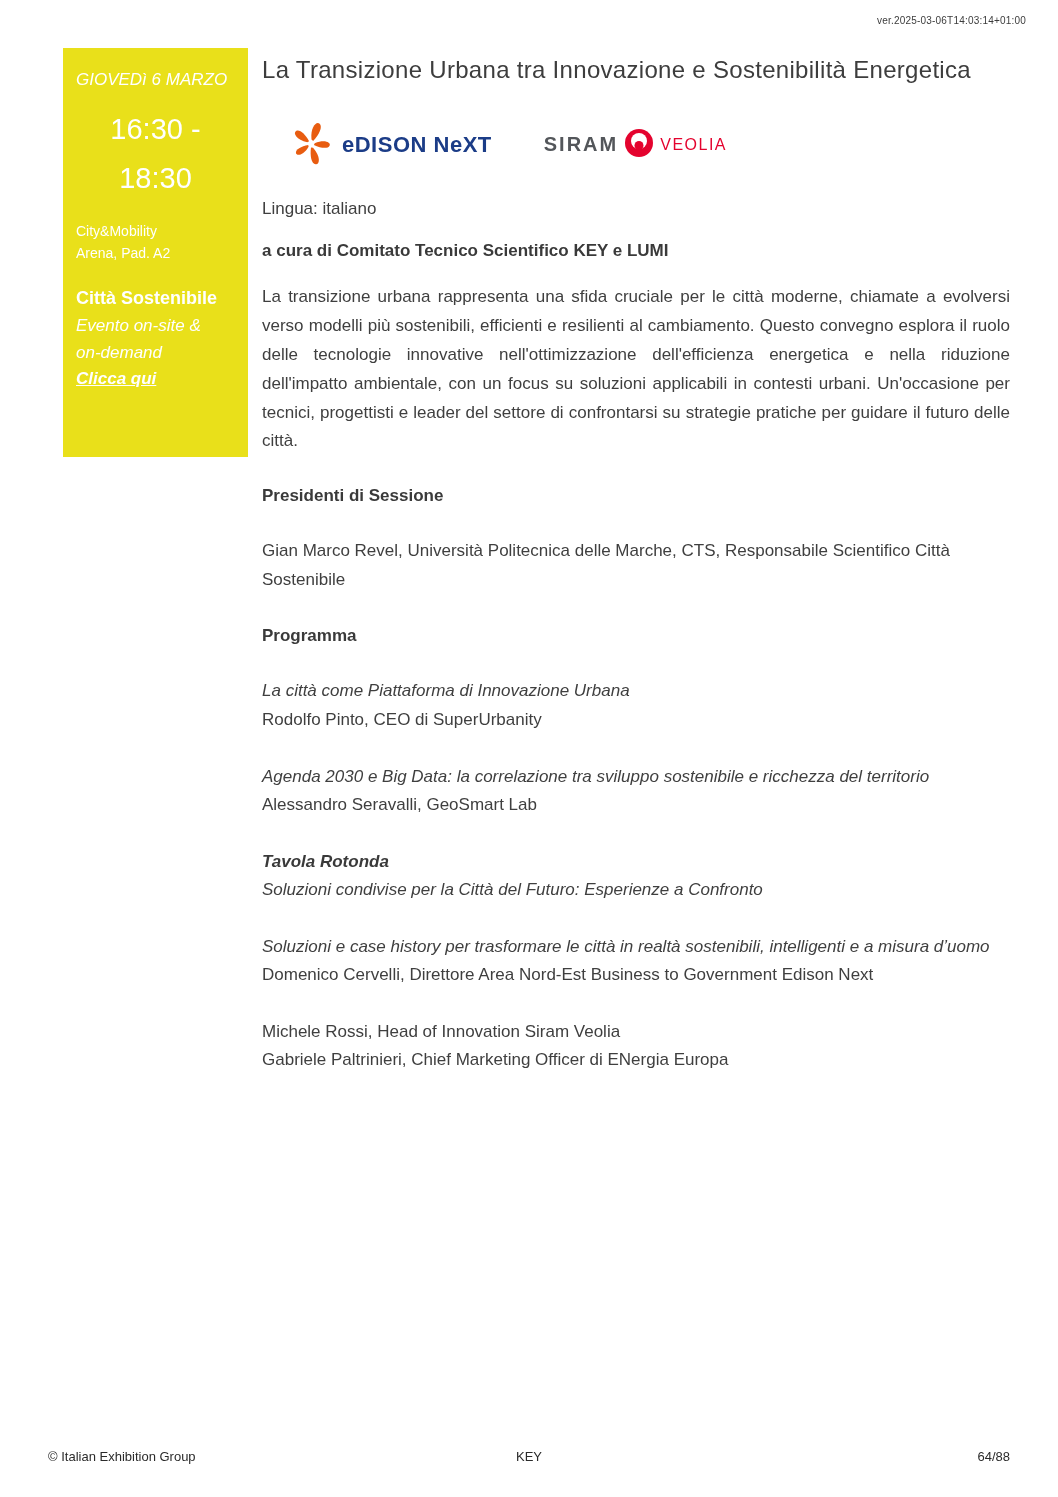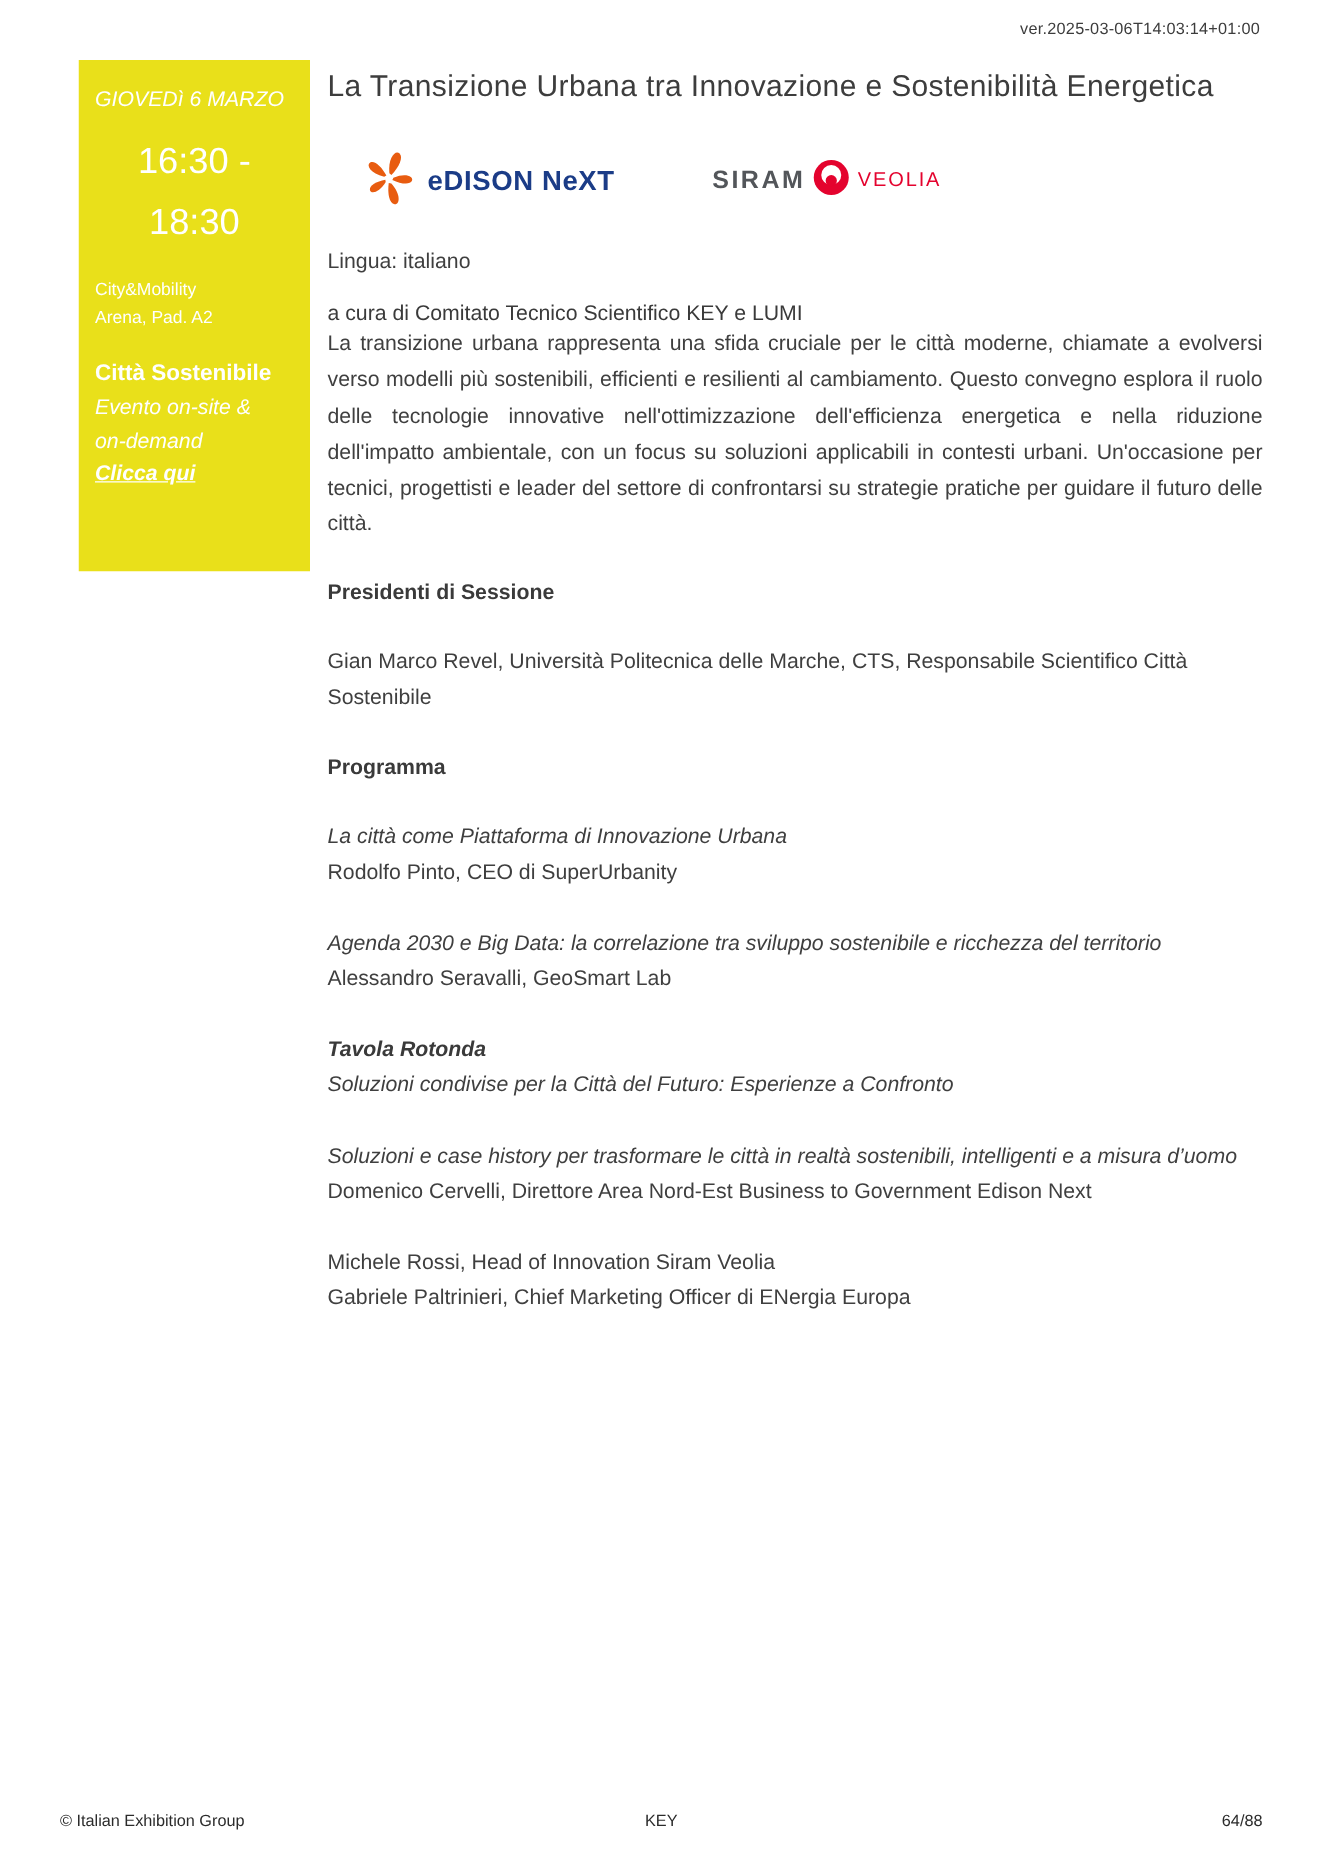--- a/index.html
+++ b/index.html
@@ -6,22 +6,22 @@
   html, body { background: #ffffff; }
   body {
     width: 1058px; height: 1497px;
     font-family: "Liberation Sans", sans-serif;
     position: relative;
     color: #3f3f3f;
   }
   .page { position: relative; width: 1058px; height: 1497px; background: #ffffff; overflow: hidden; }
 
   .version {
-    position: absolute; top: 15px; right: 50px;
-    font-size: 13px; color: #3c3c3c; letter-spacing: 0.2px;
+    position: absolute; top: 15px; right: 32px;
+    font-size: 10px; color: #3c3c3c; letter-spacing: 0.2px;
   }
 
   
   .sidebar {
     position: absolute; left: 63px; top: 48px;
     width: 185px; height: 409px;
     background: #E9E01A; color: #ffffff;
     padding: 20px 13px;
   }
   .sidebar .date { font-style: italic; font-size: 17px; line-height: 1.45; margin-bottom: 12px; }
@@ -35,31 +35,31 @@
     color: #ffffff; text-decoration: underline;
     display: inline-block; margin-top: 2px; cursor: pointer;
   }
 
   .content { position: absolute; left: 262px; top: 52px; width: 748px; }
   .title {
     font-size: 24px; font-weight: 400; color: #3d3d3d;
     line-height: 1.54; letter-spacing: 0.3px; margin-bottom: 30px;
   }
 
-  .logos { display: flex; align-items: center; gap: 78px; margin: 0 0 28px 26px; height: 52px; }
+  .logos { display: flex; align-items: center; gap: 52px; margin: 0 0 28px 26px; height: 52px; }
   .logo { display: flex; align-items: center; gap: 8px; }
   .edison-text {
     font-size: 22px; font-weight: 700; color: #1B3C87; letter-spacing: 0.5px;
   }
   .siram-text { font-size: 20px; font-weight: 700; color: #53565A; letter-spacing: 2px; }
   .veolia-text { font-size: 16px; font-weight: 400; color: #E4032E; letter-spacing: 1.5px; }
   .siram-logo { gap: 6px; }
 
   .lang { font-size: 17px; margin-bottom: 22px; }
-  .curator { font-size: 17px; font-weight: 400; color: #3a3a3a; }
+  .curator { font-size: 17px; font-weight: 700; color: #3a3a3a; margin-bottom: 22px; }
   .desc { font-size: 17px; line-height: 1.7; text-align: justify; margin-bottom: 26px; }
   .h2 { font-size: 17px; font-weight: 700; color: #3a3a3a; line-height: 1.65; margin-bottom: 27px; }
   .block { font-size: 17px; line-height: 1.68; margin-bottom: 28px; }
   .it { font-style: italic; }
   .bi { font-style: italic; font-weight: 700; color: #3a3a3a; }
 
   .footer {
     position: absolute; left: 48px; right: 48px; bottom: 32px;
     height: 16px; font-size: 13px; color: #2b2b2b;
   }

